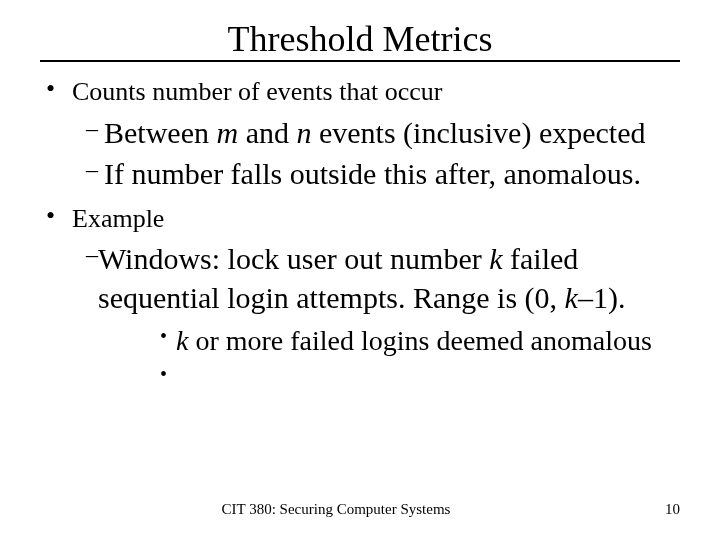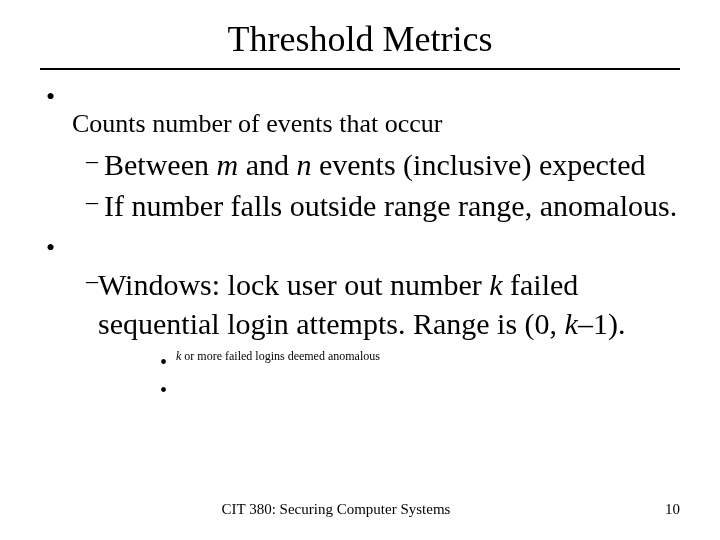--- a/index.html
+++ b/index.html
@@ -8,42 +8,41 @@
     font-family: "Times New Roman", Times, serif;
     background: #fff;
     color: #000;
     position: relative;
     padding: 18px 40px 0 40px;
   }
   .title {
     text-align: center;
     font-size: 36px;
     font-weight: normal;
-    margin-bottom: 8px;
   }
   .hr {
     border: none;
     border-top: 2px solid #000;
     margin: 0 0 14px 0;
   }
   ul.top { list-style: none; padding-left: 6px; }
   ul.top > li { margin-bottom: 10px; }
   .b1-row { display: flex; align-items: flex-start; }
   .b1-dot { font-size: 26px; line-height: 26px; width: 26px; }
-  .b1-text { font-size: 26px; line-height: 1.25; margin-top: 24px; }
+  .b1-text { font-size: 26px; line-height: 1.25; }
   ul.sub1 { list-style: none; padding-left: 40px; margin-top: 4px; }
   ul.sub1 > li { margin-bottom: 2px; }
   .b2-row { display: flex; align-items: flex-start; }
   .b2-dash { font-size: 24px; line-height: 1.3; width: 18px; }
   .b2-text { font-size: 30px; line-height: 1.3; }
   ul.sub2 { list-style: none; padding-left: 74px; margin-top: 6px; }
   ul.sub2 > li { margin-bottom: 2px; }
   .b3-row { display: flex; align-items: flex-start; }
   .b3-dot { font-size: 20px; line-height: 1.3; width: 16px; }
-  .b3-text { font-size: 12px; line-height: 1.3; }
+  .b3-text { font-size: 28px; line-height: 1.3; }
   .ital { font-style: italic; }
   .footer {
     position: absolute;
     bottom: 22px;
     left: 0;
     width: 720px;
     display: flex;
     justify-content: space-between;
     padding: 0 48px 0 0;
     font-size: 15px;
@@ -66,29 +65,30 @@
     <ul class="sub1">
       <li>
         <div class="b2-row">
           <span class="b2-dash">–</span>
           <span class="b2-text"><span>Between </span><span class="ital">m</span><span> and </span><span class="ital">n</span><span> events (inclusive) expected</span></span>
         </div>
       </li>
       <li>
         <div class="b2-row">
           <span class="b2-dash">–</span>
-          <span class="b2-text">If number falls outside range range, anomalous.</span>
+          <span class="b2-text">If number falls outside this after, anomalous.</span>
         </div>
       </li>
     </ul>
   </li>
 
   <li>
     <div class="b1-row">
       <span class="b1-dot">•</span>
+      <span class="b1-text">Example</span>
     </div>
     <ul class="sub1">
       <li>
         <div class="b2-row">
           <span class="b2-dash">–</span>
           <span class="b2-text"><span>Windows: lock user out number </span><span class="ital">k</span><span> failed sequential login attempts. Range is (0, </span><span class="ital">k</span><span>–1).</span></span>
         </div>
         <ul class="sub2">
           <li>
             <div class="b3-row">

